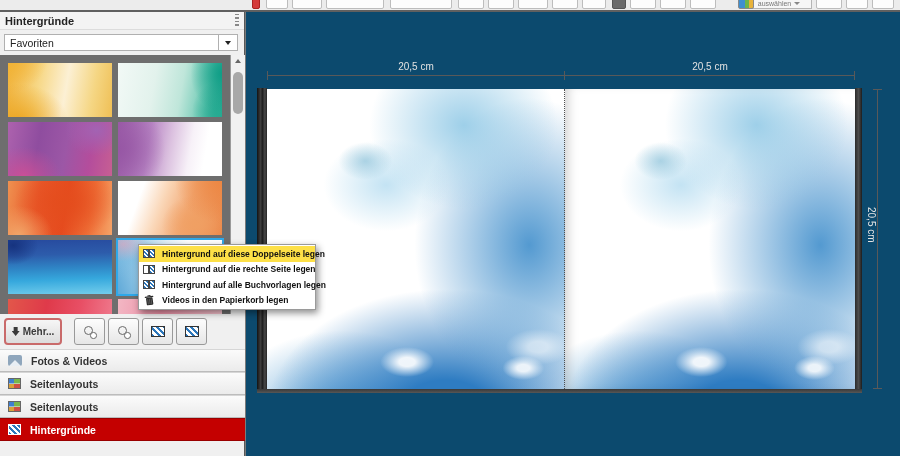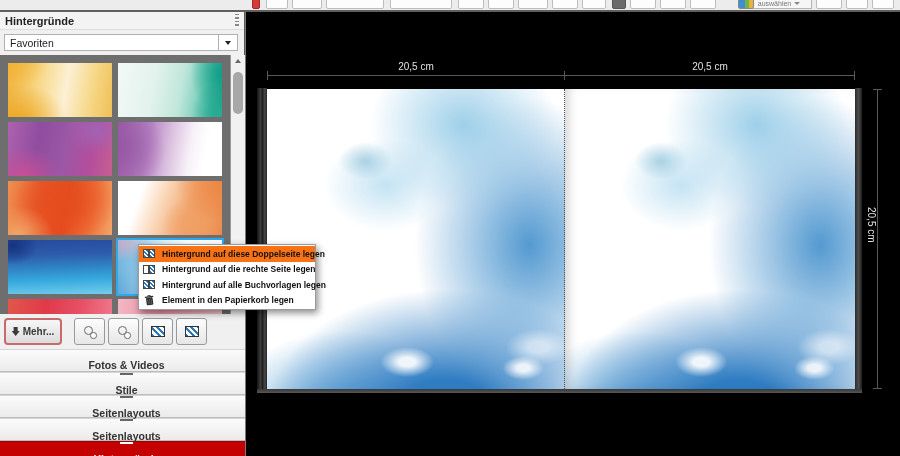--- a/index.html
+++ b/index.html
@@ -40,29 +40,29 @@
   .mehr-ico { width:8px; height:9px; background:#3a3a3a; clip-path:polygon(25% 0,75% 0,75% 45%,100% 45%,50% 100%,0 45%,25% 45%); }
   .sqbtn { width:31px; height:27px; border:1px solid #999; border-radius:3px; background:linear-gradient(#fdfdfd,#e6e6e6); display:flex; align-items:center; justify-content:center; padding:0; }
   .sqbtn + .sqbtn { margin-left:3px; }
   .sqbtn.first { margin-left:12px; }
   .mag { position:relative; width:14px; height:14px; }
   .mag::before { content:""; position:absolute; left:1px; top:1px; width:7px; height:7px; border:1.5px solid #6a6a6a; border-radius:50%; }
   .mag::after { content:""; position:absolute; right:0; bottom:0; width:4.5px; height:4.5px; border:1.5px solid #6a6a6a; border-radius:50%; background:#fff; }
   .hatchico { width:14px; height:11px; border:1px solid #333; background:repeating-linear-gradient(45deg,#2d77bb 0 2px,#ffffff 2px 4.5px); }
 
   .accordion { position:absolute; top:337px; left:0; width:245px; bottom:0; }
-  .acc-item { height:23px; border-top:1px solid #d6d6d6; border-bottom:1px solid #bcbcbc; background:linear-gradient(#fbfbfb,#ebebeb); display:flex; align-items:center; gap:9px; padding-left:8px; font-size:10.5px; font-weight:bold; color:#333;flex-direction:column; }
+  .acc-item { height:23px; border-top:1px solid #d6d6d6; border-bottom:1px solid #bcbcbc; background:linear-gradient(#fbfbfb,#ebebeb); display:flex; align-items:center; gap:9px; padding-left:8px; font-size:10.5px; font-weight:bold; color:#333; }
   .acc-item.active { background:#c40000; color:#fff; border-color:#9a0000; }
   .ico-photo { width:14px; height:11px; background:#8fa6bc; border-radius:2px; position:relative; overflow:hidden; }
   .ico-photo::after { content:""; position:absolute; left:1px; bottom:0; width:0; height:0; border-left:6px solid transparent; border-right:6px solid transparent; border-bottom:6px solid #e8eef4; }
   .ico-grid { width:13px; height:11px; border:1px solid #666; background-image:linear-gradient(90deg,#3f7fd0 0 50%,#79b64c 50% 100%),linear-gradient(90deg,#d9a03a 0 50%,#cf4f45 50% 100%); background-size:100% 50%; background-position:0 0,0 100%; background-repeat:no-repeat; }
   .ico-hatch { width:13px; height:11px; border:1px solid #fff; background:repeating-linear-gradient(45deg,#2d77bb 0 2px,#ffffff 2px 4px); }
 
   
-  .canvas { position:absolute; left:246px; top:12px; width:654px; height:444px; background:#000000; }
+  .canvas { position:absolute; left:246px; top:12px; width:654px; height:444px; background:#0c4a6e; }
   .page { position:absolute; top:77px; height:300px;
     background:
       radial-gradient(9% 5% at 47% 91%, rgba(255,255,255,.9) 30%, rgba(255,255,255,0) 100%),
       radial-gradient(7% 4% at 86% 93%, rgba(255,255,255,.85) 30%, rgba(255,255,255,0) 100%),
       radial-gradient(11% 6% at 91% 86%, rgba(255,255,255,.55) 30%, rgba(255,255,255,0) 100%),
       radial-gradient(13% 9% at 33% 24%, rgba(109,176,205,.5) 0%, rgba(109,176,205,0) 70%),
       radial-gradient(45% 40% at 66% 12%, rgba(141,199,229,.85) 0%, rgba(141,199,229,0) 70%),
       radial-gradient(30% 22% at 40% 32%, rgba(170,215,238,.7) 0%, rgba(170,215,238,0) 70%),
       radial-gradient(55% 70% at 88% 52%, rgba(74,148,206,.95) 0%, rgba(74,148,206,0) 70%),
       radial-gradient(80% 55% at 60% 108%, #2e7cc2 20%, rgba(46,124,194,0) 75%),
@@ -78,21 +78,21 @@
   .mline { position:absolute; top:63px; height:1px; background:#595959; }
   .mtick { position:absolute; top:59px; width:1px; height:9px; background:#595959; }
   .mlabel { position:absolute; top:49px; text-align:center; font-size:10px; color:#e2e2e2; }
   .vline { position:absolute; left:631px; top:77px; width:1px; height:300px; background:#595959; }
   .vtick { position:absolute; left:627px; width:9px; height:1px; background:#595959; }
   .vlabel { position:absolute; left:620px; top:195px; writing-mode:vertical-rl; font-size:10px; color:#e2e2e2; }
 
   
   .ctx { position:absolute; left:138px; top:244px; width:178px; background:#fff; border:1px solid #9a9a9a; box-shadow:2px 3px 7px rgba(0,0,0,.45); z-index:60; padding:1px 0; }
   .ctx-item { height:15.5px; display:flex; align-items:center; gap:6px; padding:0 8px 0 3px; font-size:8.5px; font-weight:bold; color:#111; white-space:nowrap; }
-  .ctx-item.selected { background:#f97316; }
+  .ctx-item.selected { background:#fde047; }
   .ctx-item.disabled { color:#b8b8b8; }
   .mi { display:inline-flex; width:14px; justify-content:center; flex:0 0 14px; }
   .pg { width:6px; height:9px; border:1px solid #444; background:#fff; display:inline-block; }
   .pg.h { background:repeating-linear-gradient(45deg,#2d77bb 0 1.5px,#ffffff 1.5px 3px); }
   .micon { width:14px; flex:0 0 14px; display:inline-flex; justify-content:center; }
 </style>
 </head>
 <body>
 
 <div class="toolbar" id="toolbar">
@@ -172,24 +172,20 @@
         <span class="hatchico"></span>
       </button>
   </div>
   <div class="accordion" id="accordion">
       <div class="acc-item">
         <span class="ico-photo"></span>
         <span>Fotos &amp; Videos</span>
       </div>
       <div class="acc-item">
         <span class="ico-grid"></span>
-        <span>Stile</span>
-      </div>
-      <div class="acc-item">
-        <span class="ico-grid"></span>
         <span>Seitenlayouts</span>
       </div>
       <div class="acc-item">
         <span class="ico-grid"></span>
         <span>Seitenlayouts</span>
       </div>
       <div class="acc-item active">
         <span class="ico-hatch"></span>
         <span>Hintergründe</span>
       </div>
@@ -244,15 +240,15 @@
       <span class="micon">
         <svg width="11" height="12" viewBox="0 0 11 12" style="transform:rotate(-8deg)">
           <rect x="2.2" y="3.6" width="6.6" height="7.4" rx="1" fill="#2b2b2b"></rect>
           <rect x="1.2" y="2.2" width="8.6" height="1.2" rx=".4" fill="#2b2b2b"></rect>
           <rect x="3.9" y="1.2" width="3.2" height="1" rx=".3" fill="#2b2b2b"></rect>
           <line x1="3.8" y1="4.8" x2="3.8" y2="10.2" stroke="#777" stroke-width=".6"></line>
           <line x1="5.5" y1="4.8" x2="5.5" y2="10.2" stroke="#777" stroke-width=".6"></line>
           <line x1="7.2" y1="4.8" x2="7.2" y2="10.2" stroke="#777" stroke-width=".6"></line>
         </svg>
       </span>
-      <span>Element in den Papierkorb legen</span>
+      <span>Videos in den Papierkorb legen</span>
     </div>
   </div>
 
 </body></html>

